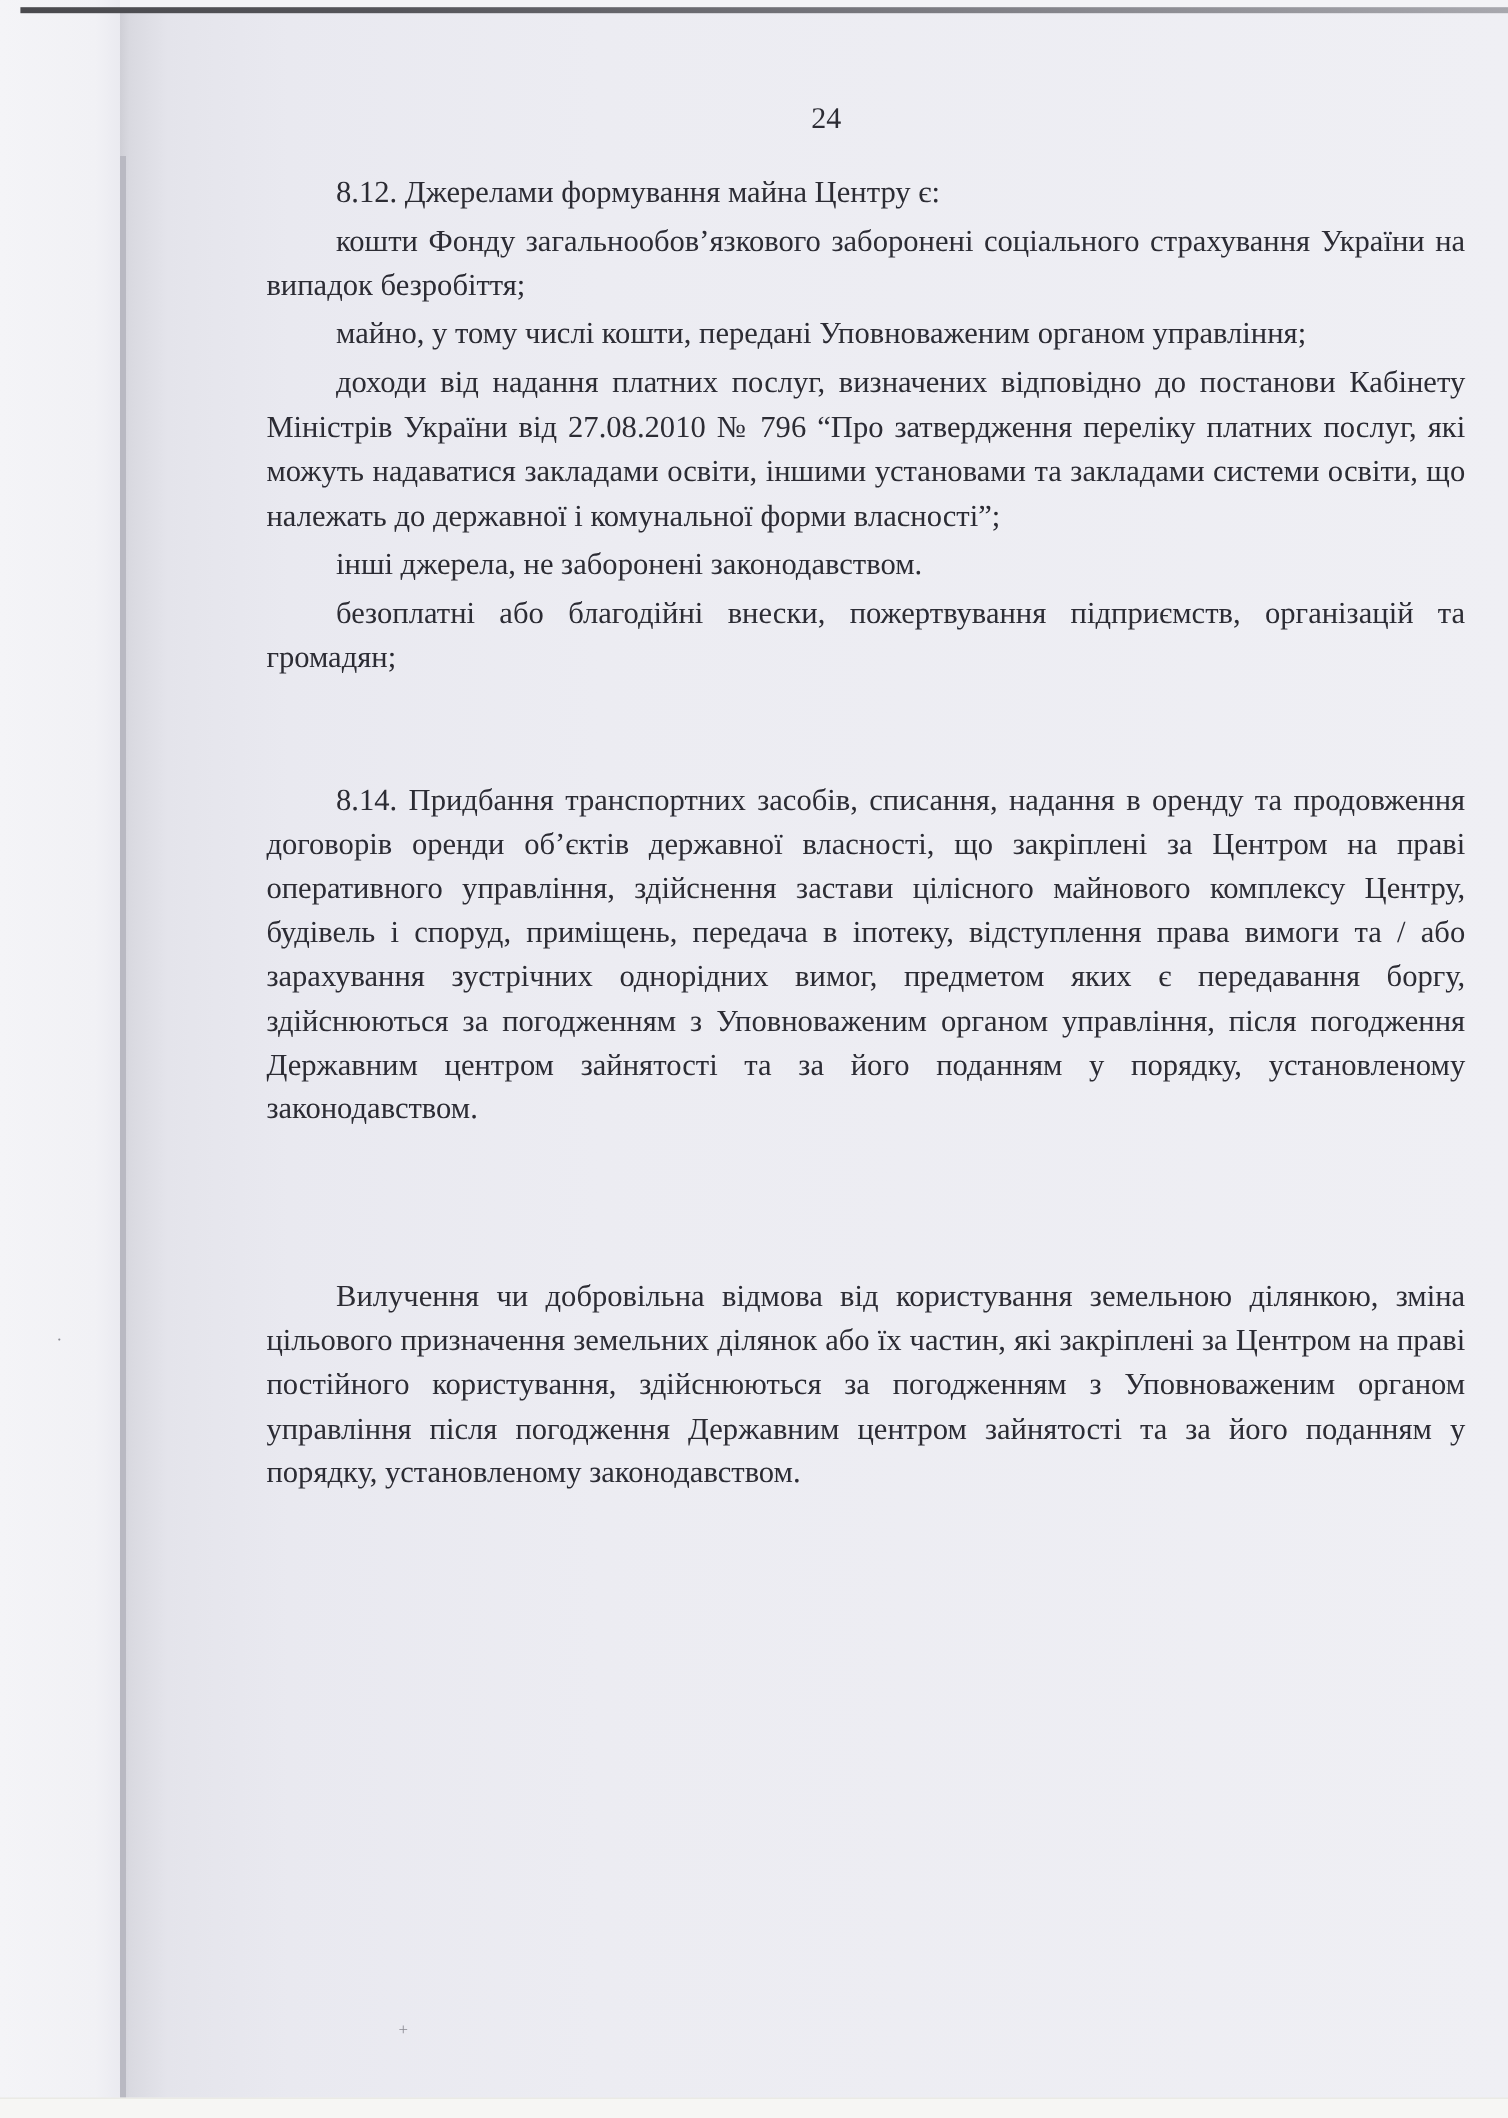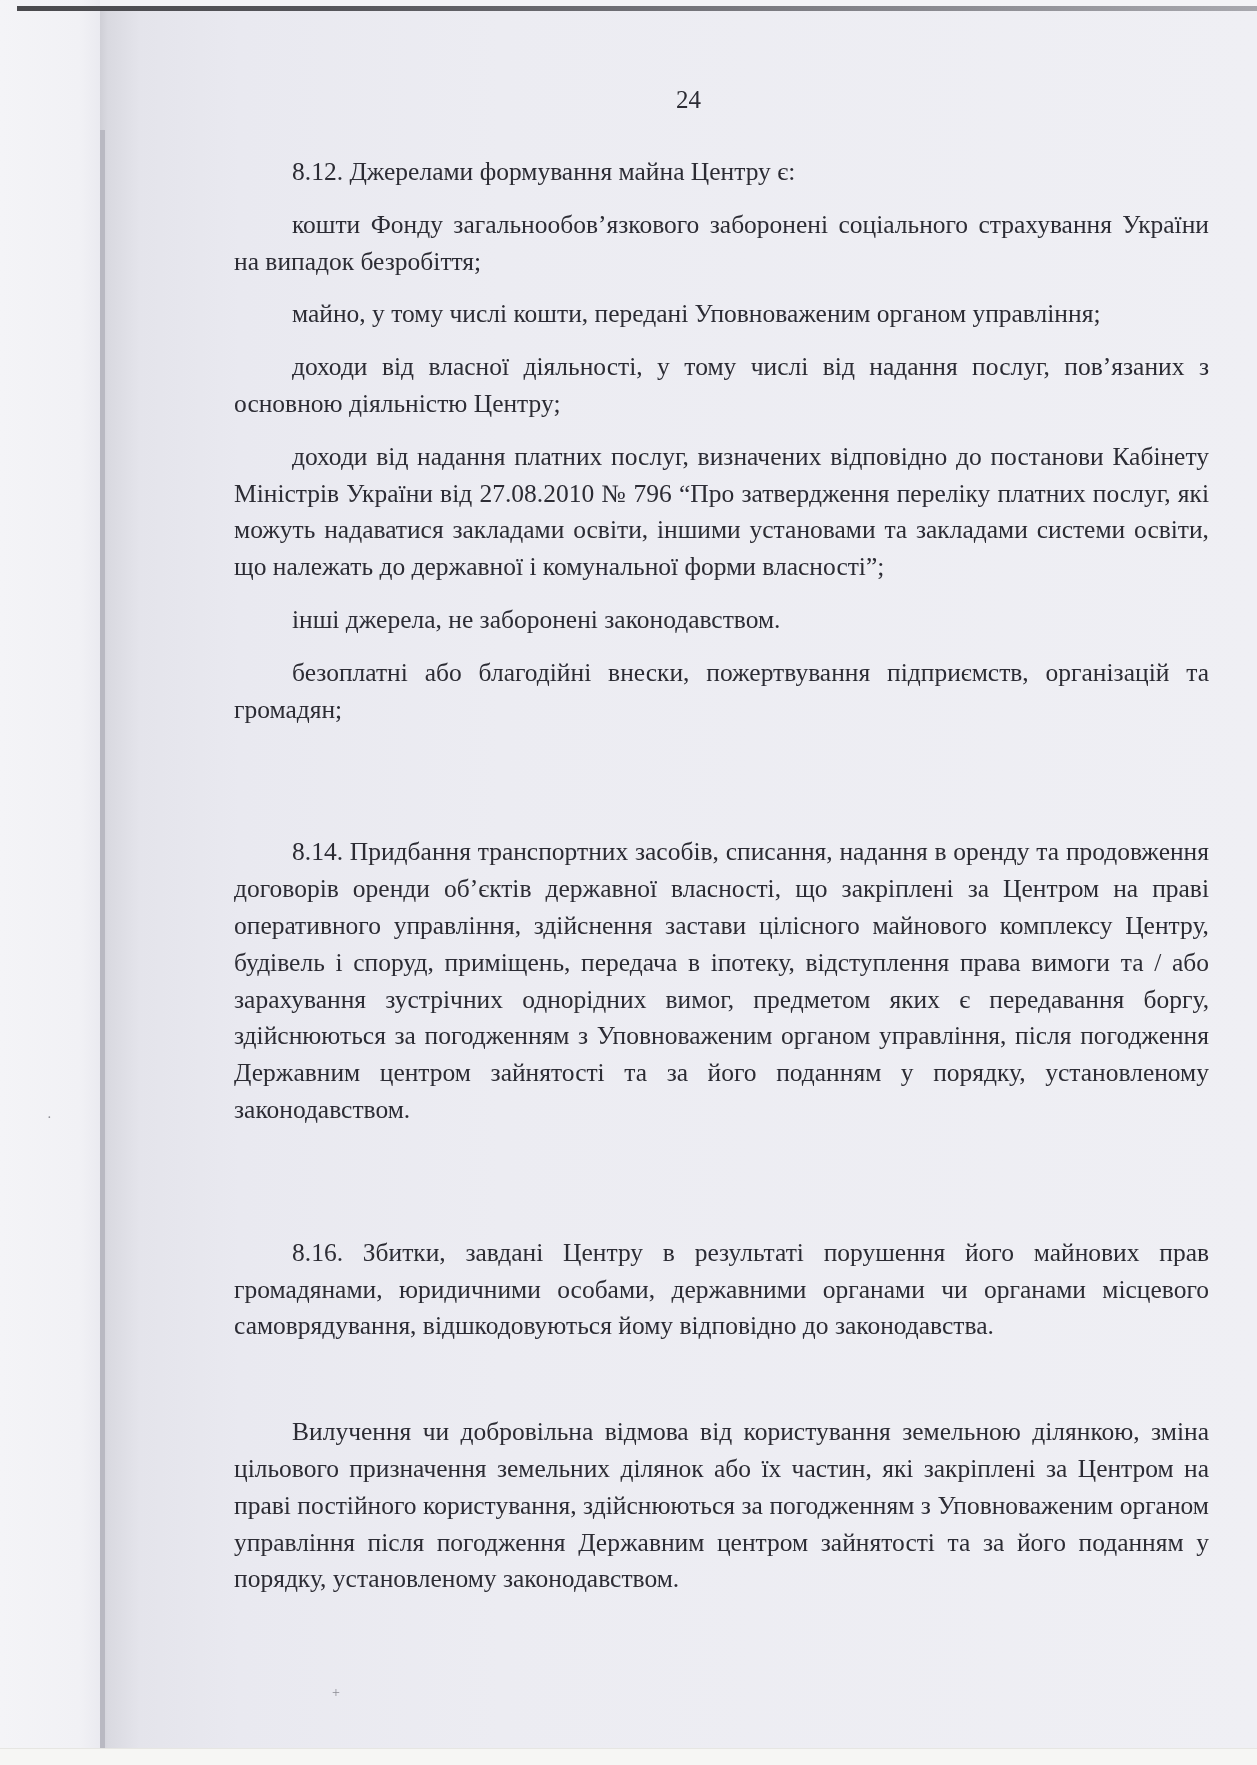--- a/index.html
+++ b/index.html
@@ -32,21 +32,21 @@
   }
   .page-number {
     position: absolute; top: 86px; left: 0; width: 1257px;
     text-align: center; font-size: 25px; margin-left: 60px;
   }
   .content {
     position: absolute; left: 218px; top: 138px; width: 1007px;
     font-size: 25.5px; line-height: 36.8px;
   }
   .p {
-    margin: 16px; text-align: justify; text-indent: 58px;
+    margin: 4px; text-align: justify; text-indent: 58px;
   }
   .gap { height: 37px; }
   .speck { position: absolute; color: #8a8a92; font-size: 14px; }
 </style>
 </head>
 <body>
 
 <div class="outer-margin"></div>
 <div class="page"></div>
 <div class="page-shadow-strip"></div>
@@ -54,43 +54,39 @@
 <div class="bottom-edge"></div>
 
 <div class="page-number">24</div>
 
 <div class="content">
 
   <section>
     <p class="p">8.12. Джерелами формування майна Центру є:</p>
     <p class="p">кошти Фонду загальнообов’язкового заборонені соціального страхування України на випадок безробіття;</p>
     <p class="p">майно, у тому числі кошти, передані Уповноваженим органом управління;</p>
-    <p class="p">доходи від власної діяльності, у тому числі від надання послуг, пов’язаних з основною діяльністю Центру;</p>
     <p class="p">доходи від надання платних послуг, визначених відповідно до постанови Кабінету Міністрів України від 27.08.2010  № 796 “Про затвердження переліку платних послуг, які можуть надаватися закладами освіти, іншими установами та закладами системи освіти, що належать до державної і комунальної форми власності”;</p>
     <p class="p">інші джерела, не заборонені законодавством.</p>
     <p class="p">безоплатні або благодійні внески, пожертвування підприємств, організацій та громадян;</p>
   </section>
 
   <div class="gap"></div>
 
 
   <div class="gap"></div>
 
   <section>
     <p class="p">8.14. Придбання транспортних засобів, списання, надання в оренду та продовження договорів оренди об’єктів державної власності, що закріплені за Центром на праві оперативного управління, здійснення застави цілісного майнового комплексу Центру, будівель і споруд, приміщень, передача в іпотеку, відступлення права вимоги та / або зарахування зустрічних однорідних вимог, предметом яких є передавання боргу, здійснюються за погодженням з Уповноваженим органом управління, після погодження Державним центром зайнятості та за його поданням у порядку, установленому законодавством.</p>
   </section>
 
   <div class="gap"></div>
 
 
   <div class="gap"></div>
 
-  <section>
-    <p class="p">8.16. Збитки, завдані Центру в результаті порушення його майнових прав громадянами, юридичними особами, державними органами чи органами місцевого самоврядування, відшкодовуються йому відповідно до законодавства.</p>
-  </section>
 
   <div class="gap"></div>
 
   <section>
     <p class="p">Вилучення чи добровільна відмова від користування земельною ділянкою, зміна цільового призначення земельних ділянок або їх частин, які закріплені за Центром на праві постійного користування, здійснюються за погодженням з Уповноваженим органом управління після погодження Державним центром зайнятості та за його поданням у порядку, установленому законодавством.</p>
   </section>
 </div>
 
 <span class="speck" style="left:47px; top:1110px;">·</span>
 <span class="speck" style="left:332px; top:1685px;">+</span>

